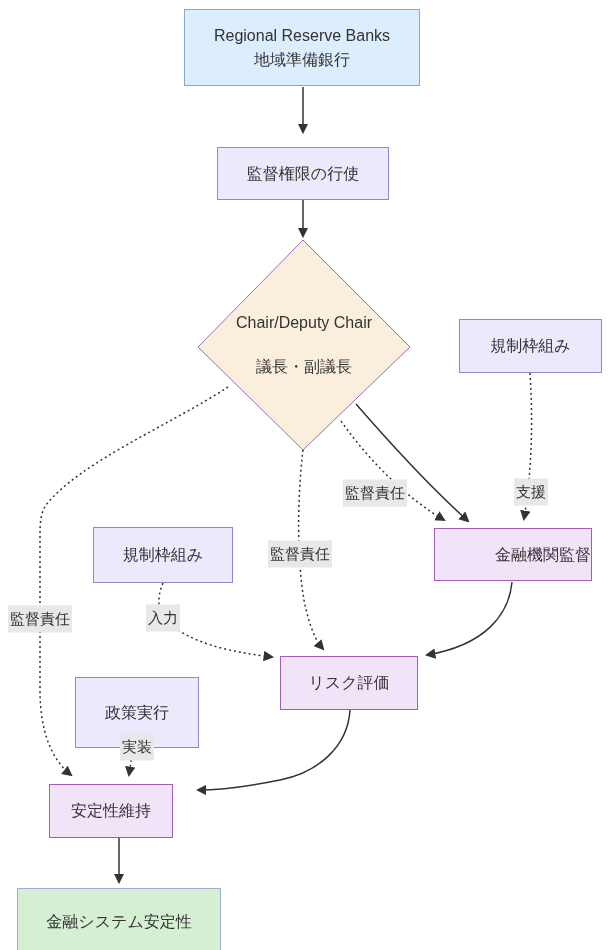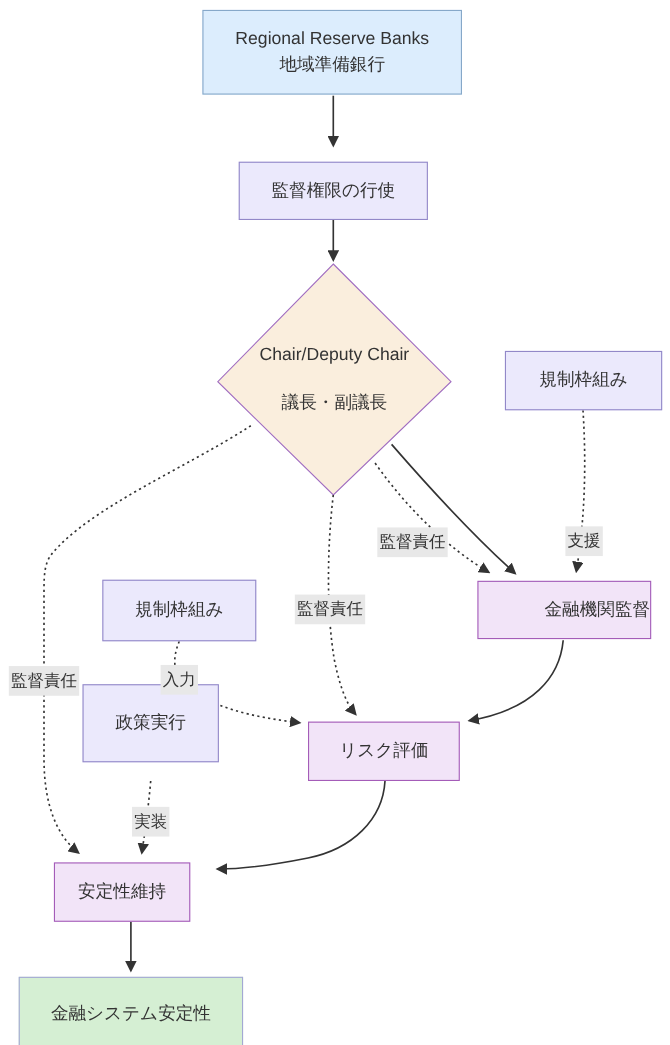--- a/index.html
+++ b/index.html
@@ -123,21 +123,21 @@
   </div>
 
   <div class="node rect lavender" style="left:93px; top:527px; width:140px; height:56px;">
     <span>規制枠組み</span>
   </div>
 
   <div class="node rect pink" style="left:434px; top:528px; width:158px; height:53px;align-items:flex-end;">
     <span>金融機関監督</span>
   </div>
 
-  <div class="node rect lavender" style="left:75px; top:622px; width:124px; height:71px;">
+  <div class="node rect lavender" style="left:75px; top:677px; width:124px; height:71px;">
     <span>政策実行</span>
   </div>
 
   <div class="node rect pink" style="left:280px; top:656px; width:138px; height:54px;">
     <span>リスク評価</span>
   </div>
 
   <div class="node rect pink" style="left:49px; top:784px; width:124px; height:54px;">
     <span>安定性維持</span>
   </div>

